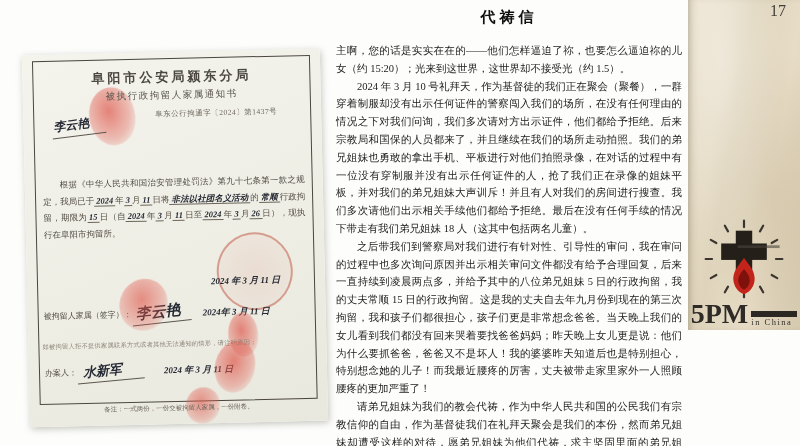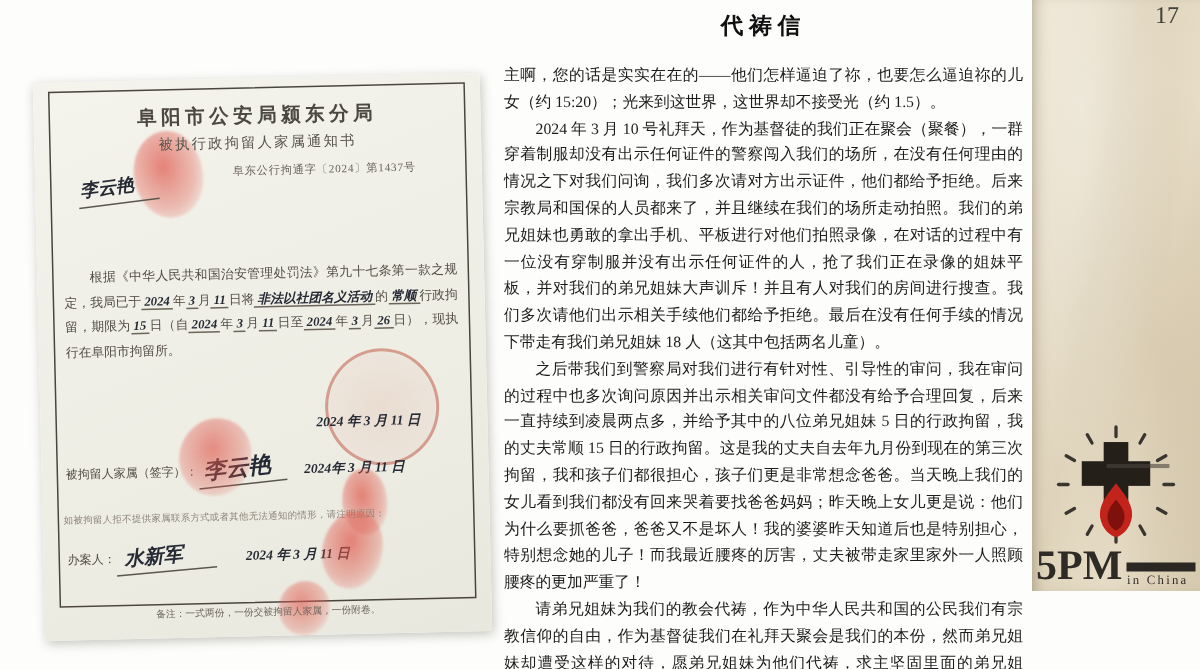--- a/index.html
+++ b/index.html
@@ -46,21 +46,21 @@
   .fp-d{left:186px;top:290px;width:40px;height:52px;transform:rotate(10deg);}
   .fp-e{left:156px;top:336px;width:34px;height:36px;opacity:.85;}
 
   
   .letter{position:absolute;left:336px;top:8px;width:346px;color:#1c1c1c;}
   .letter h1{margin:0;text-align:center;font-size:15px;letter-spacing:4px;font-weight:700;color:#111;}
   .letter-body{margin-top:15px;}
   .letter-body p{margin:0;font-size:10.5px;line-height:17.8px;text-align:justify;}
 
   
-  .parchment{position:absolute;left:688px;top:0;width:112px;height:394px;
+  .parchment{position:absolute;left:688px;top:0;width:112px;height:330px;
      background:
        radial-gradient(ellipse at 30% 18%,rgba(255,255,255,.4),transparent 55%),
        radial-gradient(ellipse at 75% 60%,rgba(165,145,105,.22),transparent 55%),
        linear-gradient(100deg,#ece2ce 0%,#dfd4bb 40%,#e7dcc6 68%,#d6cab0 100%);
      box-shadow:inset 7px 0 10px -7px rgba(95,85,60,.55);}
   .page-number{position:absolute;top:2px;right:14px;font-size:16px;color:#43413b;}
   .logo{position:absolute;bottom:4px;left:50%;transform:translateX(-50%);width:104px;text-align:center;}
   .logo svg{display:block;margin:0 auto;}
   .logo-text{display:flex;align-items:flex-end;justify-content:center;gap:3px;margin-top:1px;}
   .logo-main{font-size:28px;line-height:.85;color:#2e2b26;font-weight:600;}

